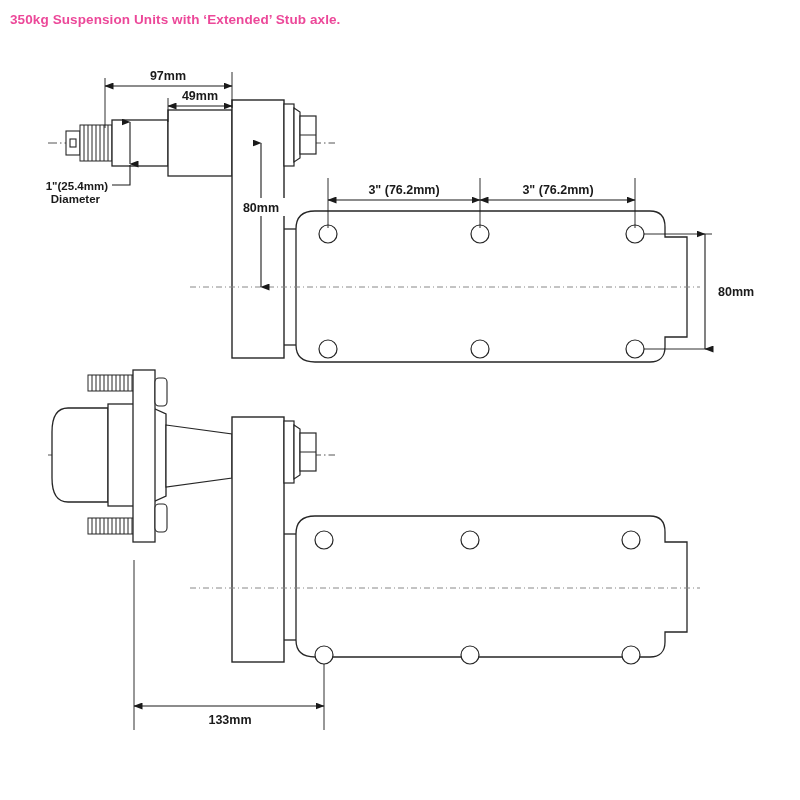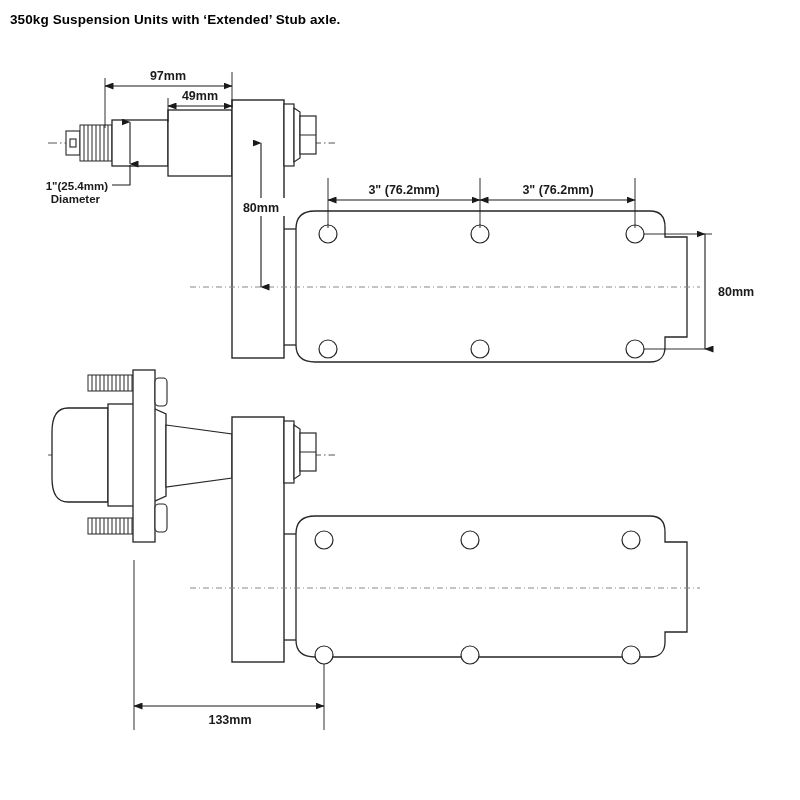--- a/index.html
+++ b/index.html
@@ -19,21 +19,21 @@
     width: 800px;
     height: 800px;
     background: #ffffff;
   }
   #title {
     position: absolute;
     left: 10px;
     top: 12px;
     font-size: 13.5px;
     font-weight: bold;
-    color: #000000;
+    color: #ec4899;
     letter-spacing: 0.1px;
     white-space: nowrap;
   }
   svg#drawing {
     position: absolute;
     left: 0;
     top: 0;
     width: 800px;
     height: 800px;
   }

